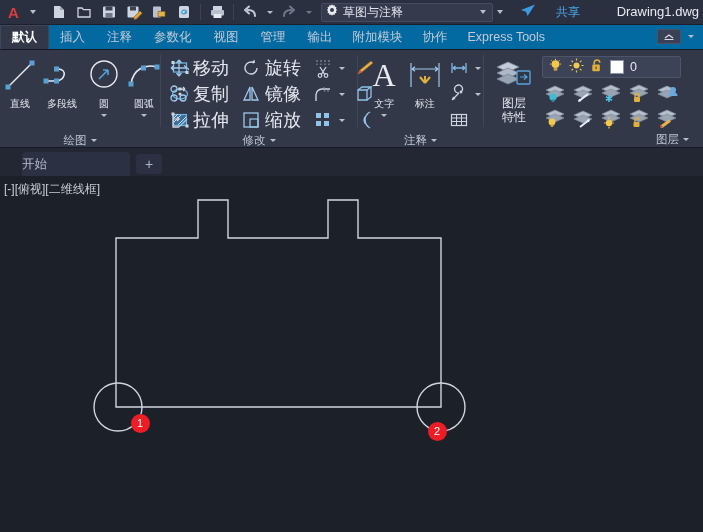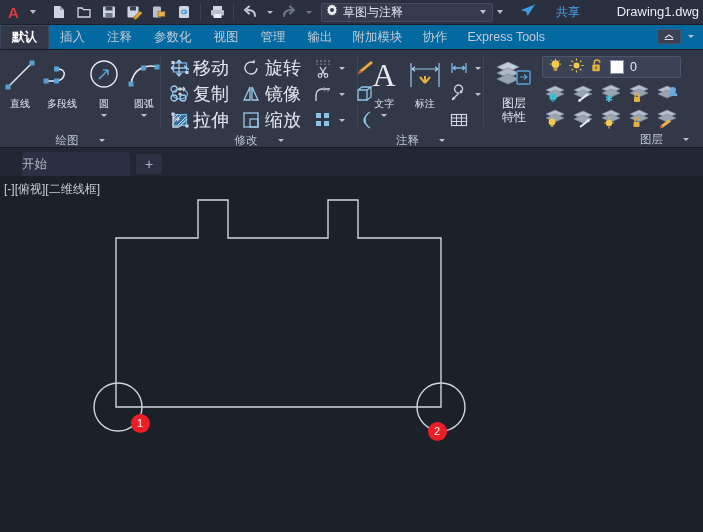--- a/index.html
+++ b/index.html
@@ -82,21 +82,21 @@
 
   
   .ribbon {
     position: absolute; top: 50px; left: 0; width: 703px; height: 98px;
     background: #323848; display: flex;
     border-bottom: 1px solid #151a24;
   }
   .panel { position: relative; height: 98px; display: flex; flex-direction: column; }
   .panel-body { flex: 1; display: flex; align-items: flex-start; padding-top: 4px; }
   .panel-title {
-    height: 17px; display: flex; align-items: center; justify-content: center; gap: 20px;
+    height: 17px; display: flex; align-items: center; justify-content: center; gap: 4px;
     color: #bcc4d2; font-size: 11.5px;
   }
   .panel-sep { width: 1px; background: #3f4658; margin: 5px 0 20px 0; }
 
   .bigbtn {
     width: 46px; display: flex; flex-direction: column; align-items: center; gap: 1px;
   }
   .bigbtn .ico { height: 42px; display: flex; align-items: center; justify-content: center; }
   .bigbtn .lbl { color: #e3e8f0; font-size: 10px; white-space: nowrap; }
   .bigbtn .sub { height: 7px; display: flex; align-items: center; justify-content: center; }

